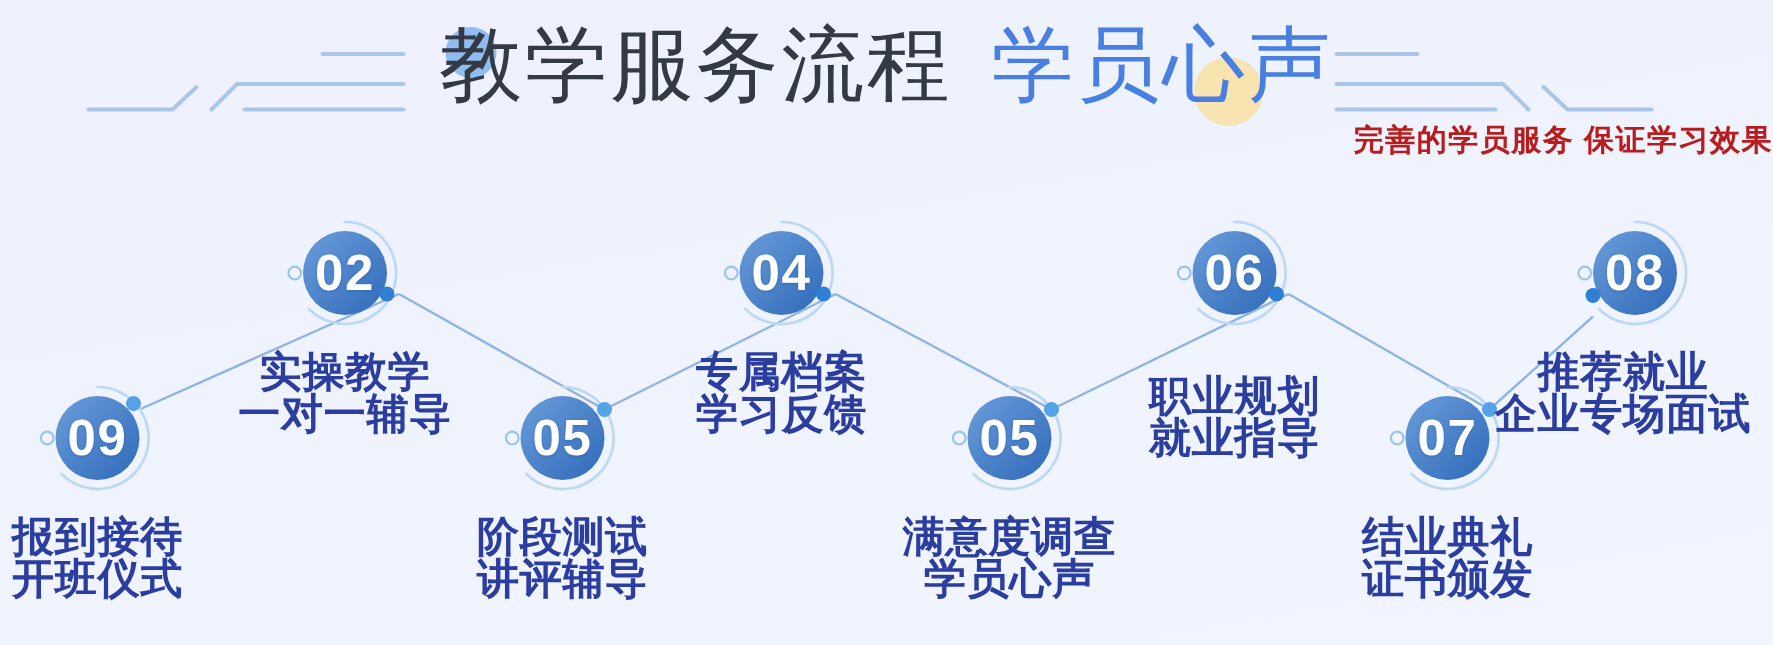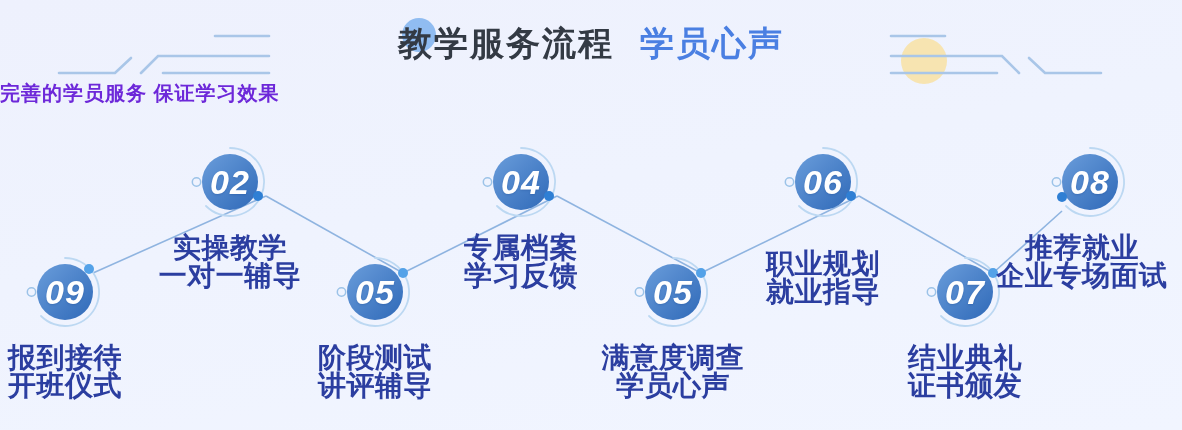--- a/index.html
+++ b/index.html
@@ -16,37 +16,37 @@
   .deco{position:absolute;top:0;height:80px;}
   .deco svg{display:block;}
   #deco-left{left:55px;top:20px;}
   #deco-right{left:855px;top:20px;}
 
   #title-wrap{position:absolute;left:0;top:14px;width:1182px;text-align:center;}
   #title-line{position:relative;display:inline-block;white-space:nowrap;}
   .title-blob{position:absolute;border-radius:50%;z-index:0;}
   #blob-blue{width:34px;height:34px;background:#7fb3ee;opacity:.85;left:4px;top:4px;}
   #blob-yellow{width:46px;height:46px;background:#f7e3ad;opacity:.95;left:503px;top:24px;}
-  .title-seg{position:relative;z-index:2;font-size:34px;font-weight:bold;letter-spacing:2px;line-height:58px;}
+  .title-seg{position:relative;z-index:2;font-size:55px;font-weight:normal;letter-spacing:2px;line-height:58px;}
   #title-main{color:#333a44;}
   #title-accent{color:#4a7fe2;margin-left:26px;}
-  #subtitle{position:absolute;left:0;top:80px;width:1182px;text-align:left;
-            font-size:20px;font-weight:bold;color:#6d28d9;letter-spacing:1px;}
+  #subtitle{position:absolute;left:0;top:80px;width:1182px;text-align:right;
+            font-size:20px;font-weight:bold;color:#b91c1c;letter-spacing:1px;}
 
   
   #flow{position:absolute;left:0;top:120px;width:1182px;height:310px;}
   #lines{position:absolute;left:0;top:0;width:1182px;height:310px;}
 
   .node{position:absolute;width:0;height:0;}
   .badge{position:absolute;left:-42px;top:-42px;width:84px;height:84px;}
   .badge svg{display:block;}
   .num{position:absolute;left:-42px;top:-42px;width:84px;height:84px;
        display:flex;align-items:center;justify-content:center;
        font-size:34px;font-weight:bold;color:#ffffff;letter-spacing:1px;
-       text-shadow:0 1px 2px rgba(20,60,130,.25);font-style:italic;}
+       text-shadow:0 1px 2px rgba(20,60,130,.25);}
   .label{position:absolute;width:240px;left:-120px;text-align:center;
          font-size:28px;font-weight:bold;color:#2b3ea0;line-height:28px;letter-spacing:.5px;
          white-space:nowrap;}
   .label .l2{display:block;}
   .label.wide{width:300px;left:-150px;}
 </style>
 </head>
 <body>
 
 <div id="stage">

